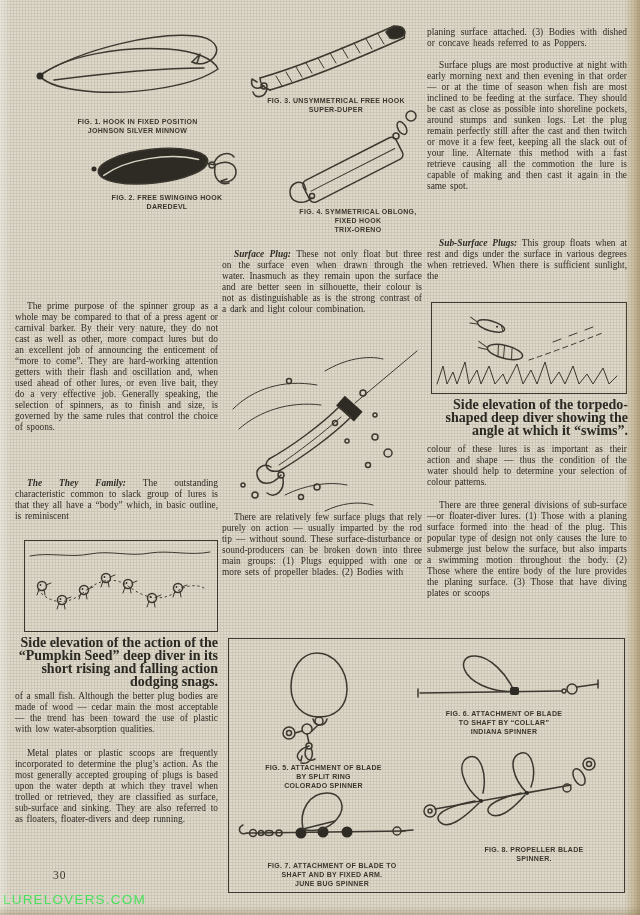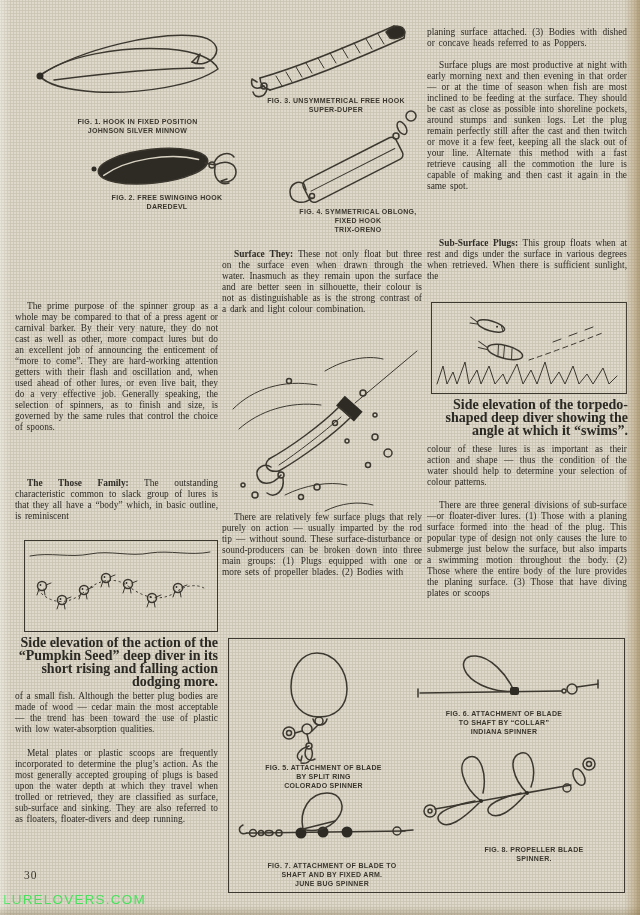--- a/index.html
+++ b/index.html
@@ -16,34 +16,34 @@
   }
   .edge-right{position:absolute;top:0;right:0;width:16px;height:100%;
     background:linear-gradient(to right,rgba(166,138,88,0),rgba(166,138,88,.40) 65%,rgba(140,112,62,.55));}
   .edge-bottom{position:absolute;left:0;bottom:0;width:100%;height:9px;
     background:linear-gradient(to bottom,rgba(120,100,60,0),rgba(120,100,60,.30));}
   .edge-left{position:absolute;top:0;left:0;width:10px;height:100%;
     background:linear-gradient(to right,rgba(255,255,250,.35),rgba(255,255,250,0));}
   .body-text{position:absolute;margin:0;font-size:9.4px;line-height:11px;
     text-align:justify;word-spacing:1.4px;color:#2f2c26;}
   .indent{text-indent:12px;}
-  .body-text b{font-weight:700;}
+  .body-text b{font-weight:700;font-style:italic;}
   .fig-label{position:absolute;font-family:"Liberation Sans",sans-serif;
     font-size:7px;line-height:9px;font-weight:700;letter-spacing:.3px;
     color:#3b372e;text-align:center;}
   .fig-caption{position:absolute;font-family:"Liberation Serif",serif;
     font-weight:700;font-size:14px;line-height:13px;text-align:right;color:#2b2923;}
   .ill-box{position:absolute;border:1.6px solid #3c3830;background:transparent;}
   svg.art{position:absolute;overflow:visible;}
   svg.art *{stroke:#3c3830;fill:none;stroke-width:1.5;stroke-linecap:round;stroke-linejoin:round;}
   svg.art .fill-dark{fill:#2e2b25;stroke:none;}
   svg.art .fill-dark-s{fill:#2e2b25;}
   svg.art .thin{stroke-width:1;}
   svg.art .paper-stroke{stroke:#d8d2c2;}
-  .page-number{position:absolute;font-size:11.5px;letter-spacing:1px;color:#3a372f;}
+  .page-number{position:absolute;font-size:11.5px;letter-spacing:1px;color:#3a372f;margin-left:29px;}
   .watermark{position:absolute;font-family:"Liberation Sans",sans-serif;
     font-size:13.5px;letter-spacing:1.2px;color:#4ce05f;}
 </style>
 </head>
 <body>
 
 <div class="page">
 
   <svg class="art" style="left:28px;top:26px" width="205" height="88" viewBox="0 0 205 88">
     <path d="M12,50 C36,30 92,20 140,23 C168,25 186,33 190,43 C166,60 112,68 68,66 C38,64 18,58 12,50 Z"></path>
@@ -101,47 +101,47 @@
     <path d="M40,90 C30,98 18,94 18,84 C18,76 26,72 32,76 M32,76 l2,6"></path>
     <circle cx="40" cy="88" r="2.5"></circle>
   </svg>
   <div class="fig-label" style="left:288px;top:207px;width:140px">
     <div>FIG. 4. SYMMETRICAL OBLONG,</div>
     <div>FIXED HOOK</div>
     <div>TRIX-ORENO</div>
   </div>
 
   <p class="body-text indent" style="left:15px;top:301px;width:203px">The prime purpose of the spinner group as a whole may be compared to that of a press agent or carnival barker. By their very nature, they do not cast as well as other, more compact lures but do an excellent job of announcing the enticement of “more to come”. They are hard-working attention getters with their flash and oscillation and, when used ahead of other lures, or even live bait, they do a very effective job. Generally speaking, the selection of spinners, as to finish and size, is governed by the same rules that control the choice of spoons.</p>
-  <p class="body-text indent" style="left:15px;top:478px;width:203px"><b>The Those Family:</b><span> The outstanding characteristic common to slack group of lures is that they all have a “body” which, in basic outline, is reminiscent</span></p>
+  <p class="body-text indent" style="left:15px;top:478px;width:203px"><b>The They Family:</b><span> The outstanding characteristic common to slack group of lures is that they all have a “body” which, in basic outline, is reminiscent</span></p>
 
   <div class="ill-box" style="left:24px;top:540px;width:192px;height:90px"></div>
   <svg class="art" style="left:26px;top:542px" width="188" height="86" viewBox="0 0 188 86">
     <defs>
       <g id="pslure">
         <circle cx="0" cy="0" r="4.5"></circle>
         <circle cx="-1.5" cy="-1" r="0.9" class="fill-dark"></circle>
         <path d="M-3,3 l-2,6 M2,3 l1,6 M4,-1 l5,-2" class="thin"></path>
       </g>
     </defs>
     <path class="thin" d="M4,14 C24,10 44,16 64,12 C84,8 104,15 124,11 C144,8 164,14 184,10" stroke-width="1.3"></path>
     <path class="thin" d="M12,48 C26,64 44,62 58,50 C72,38 88,34 102,44 C114,53 132,62 150,50 C160,43 170,42 178,46" stroke-dasharray="1.5 3.5"></path>
     <use href="#pslure" x="16" y="44"></use>
     <use href="#pslure" x="36" y="58"></use>
     <use href="#pslure" x="58" y="48"></use>
     <use href="#pslure" x="80" y="36"></use>
     <use href="#pslure" x="102" y="42"></use>
     <use href="#pslure" x="126" y="56"></use>
     <use href="#pslure" x="152" y="46"></use>
   </svg>
-  <div class="fig-caption" style="left:14px;top:636px;width:204px">Side elevation of the action of the “Pumpkin Seed” deep diver in its short rising and falling action dodging more.</div>
+  <div class="fig-caption" style="left:14px;top:636px;width:204px">Side elevation of the action of the “Pumpkin Seed” deep diver in its short rising and falling action dodging snags.</div>
 
   <p class="body-text" style="left:15px;top:691px;width:203px">of a small fish. Although the better plug bodies are made of wood — cedar main the most acceptable — the trend has been toward the use of plastic with low water-absorption qualities.</p>
   <p class="body-text indent" style="left:15px;top:748px;width:203px">Metal plates or plastic scoops are frequently incorporated to determine the plug’s action. As the most generally accepted grouping of plugs is based upon the water depth at which they travel when trolled or retrieved, they are classified as surface, sub-surface and sinking. They are also referred to as floaters, floater-divers and deep running.</p>
 
-  <p class="body-text indent" style="left:222px;top:249px;width:200px"><b>Surface They:</b><span> These not only float but three on the surface even when drawn through the water. Inasmuch as they remain upon the surface and are better seen in silhouette, their colour is not as distinguishable as is the strong contrast of a dark and light colour combination.</span></p>
+  <p class="body-text indent" style="left:222px;top:249px;width:200px"><b>Surface Plug:</b><span> These not only float but three on the surface even when drawn through the water. Inasmuch as they remain upon the surface and are better seen in silhouette, their colour is not as distinguishable as is the strong contrast of a dark and light colour combination.</span></p>
 
   <svg class="art" style="left:225px;top:345px" width="195" height="178" viewBox="0 0 195 178">
     <line x1="192" y1="6" x2="130" y2="58" class="thin" stroke-width="1.3"></line>
     <g transform="rotate(42 124 64)">
         <rect x="112" y="57" width="24" height="13" class="fill-dark"></rect>
       </g>
     <circle cx="138" cy="48" r="3"></circle>
     <circle cx="110" cy="78" r="2.5"></circle>
     <path d="M126,72 C108,90 78,112 54,126"></path>
     <path d="M114,62 C96,80 66,102 44,114"></path>

